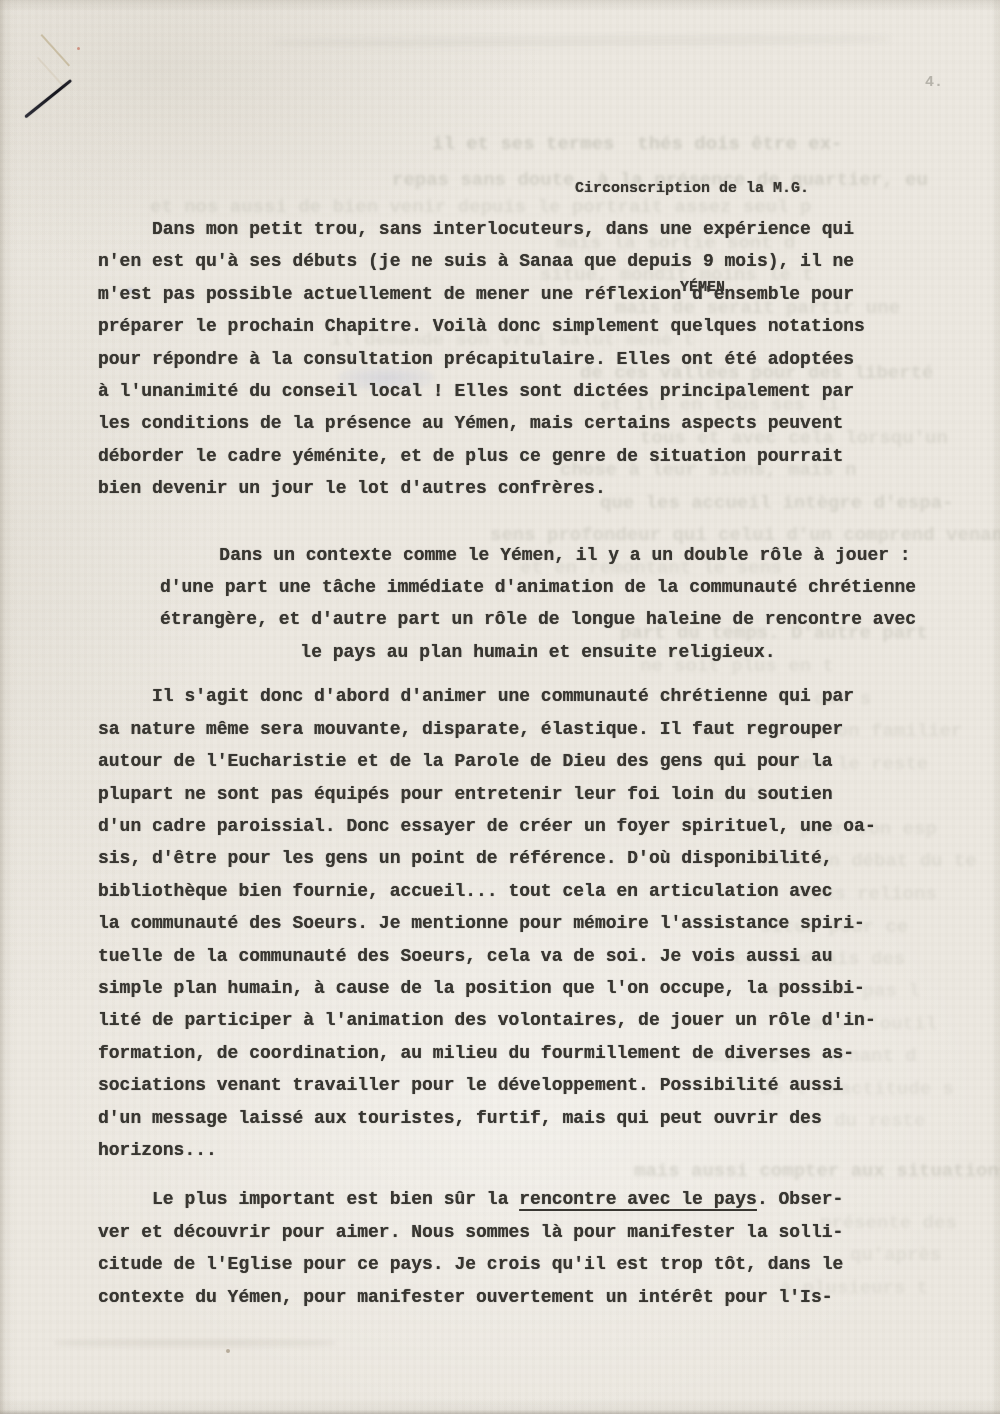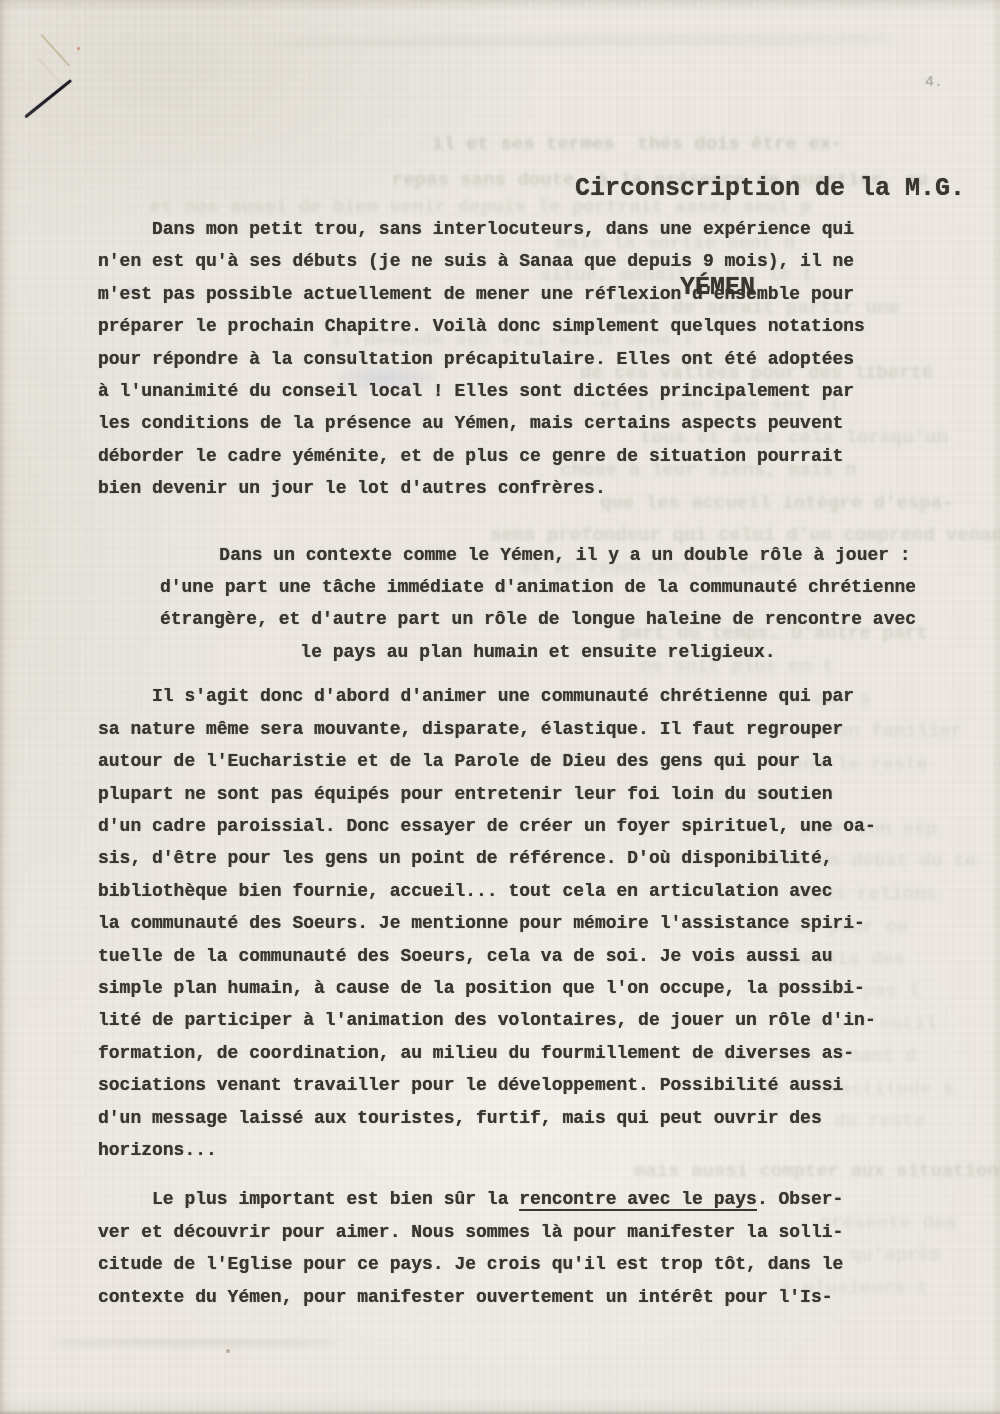--- a/index.html
+++ b/index.html
@@ -30,21 +30,21 @@
   }
   
   .typewriter {
     font-family: "Liberation Mono", "DejaVu Sans Mono", monospace;
     font-weight: 700;
     color: #383631;
     text-shadow: 0 0 0.9px rgba(52,50,45,0.85);
   }
   .doc-header {
     position: absolute; left: 575px; top: 106px;
-    font-size: 25px; line-height: 33px;
+    font-size: 15px; line-height: 33px;
     white-space: pre;
     filter: blur(0.25px);
   }
   .doc-header .line2 { padding-left: 105px; }
   .doc-body {
     position: absolute; left: 98px; top: 213px; width: 880px;
     font-size: 18px; line-height: 32.4px;
     white-space: pre;
     filter: blur(0.25px);
   }

